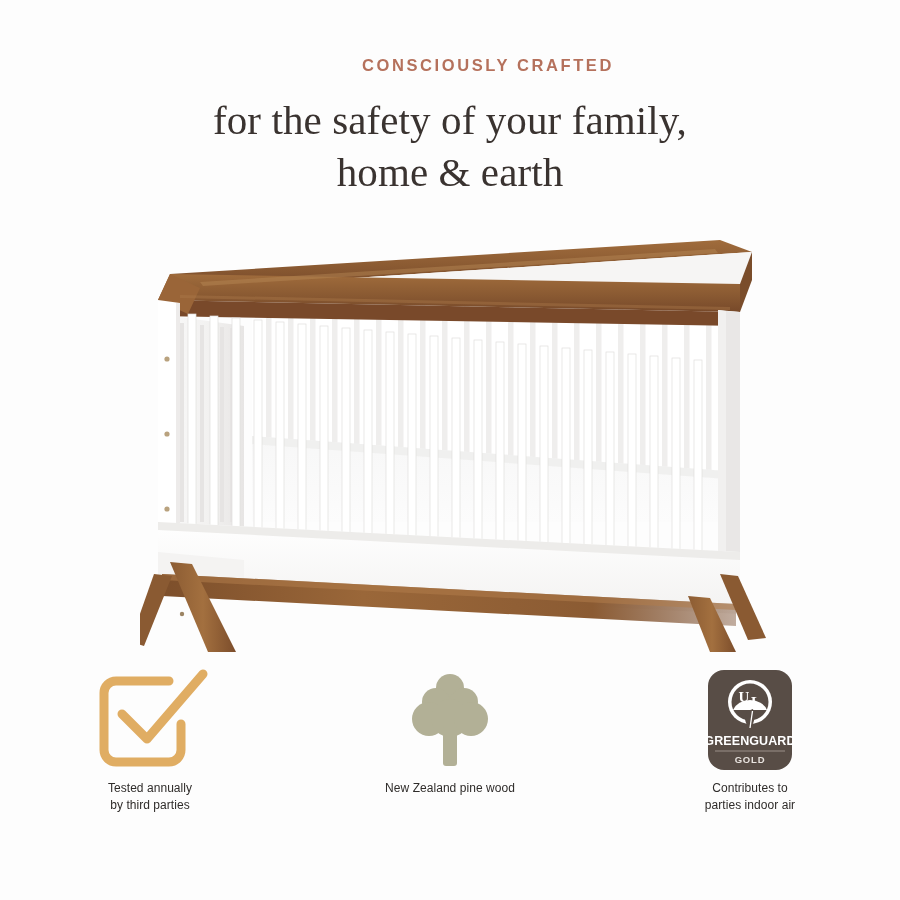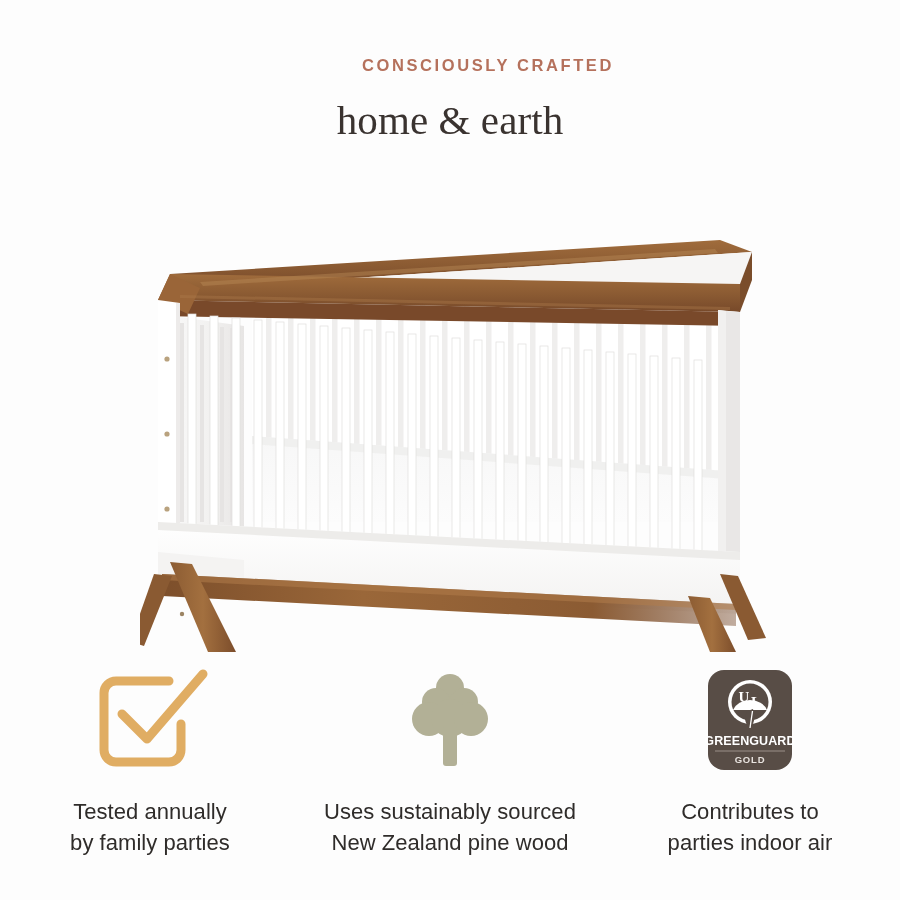--- a/index.html
+++ b/index.html
@@ -70,38 +70,38 @@
     flex-direction: column;
     align-items: center;
   }
   .feature-icon {
     height: 118px;
     display: flex;
     align-items: center;
     justify-content: center;
   }
   .feature-caption {
-    margin-top: 16px;
     text-align: center;
     font-family: "Liberation Sans", sans-serif;
-    font-size: 22px;
+    font-size: 12px;
     line-height: 1.42;
     color: #2f2c2a;
     letter-spacing: 0.05px;
   }
   .feature-caption .l2 { display: block; }
 </style>
 </head>
 <body>
 
 <div id="page">
 
   <div class="eyebrow">CONSCIOUSLY CRAFTED</div>
 
   <div class="headline">
+    <span>for the safety of your family,</span>
     <span class="line2">home &amp; earth</span>
   </div>
 
   <div id="crib">
     <svg viewBox="0 0 640 430" xmlns="http://www.w3.org/2000/svg">
       <defs>
         <linearGradient id="walnutTop" x1="0" y1="0" x2="0" y2="1">
           <stop offset="0%" stop-color="#a06c3c"></stop>
           <stop offset="55%" stop-color="#8a5a32"></stop>
           <stop offset="100%" stop-color="#77492a"></stop>
@@ -275,40 +275,39 @@
       <div class="feature-icon">
         <svg width="118" height="110" viewBox="0 0 118 110">
 
           <path d="M78 15 H25 a12 12 0 0 0 -12 12 V84 a12 12 0 0 0 12 12 H78 a12 12 0 0 0 12 -12 V58" fill="none" stroke="#e0ad63" stroke-width="9" stroke-linecap="round" stroke-linejoin="round"></path>
 
           <path d="M31 48 L56 73 L112 8" fill="none" stroke="#e0ad63" stroke-width="9" stroke-linecap="round" stroke-linejoin="round"></path>
         </svg>
       </div>
       <div class="feature-caption">
         <span>Tested annually</span>
-        <span class="l2">by family parties</span>
+        <span class="l2">by third parties</span>
       </div>
     </div>
 
     <div class="feature">
       <div class="feature-icon">
         <svg width="118" height="110" viewBox="0 0 118 110">
           <g fill="#b2b096">
             <circle cx="59" cy="22" r="14"></circle>
             <circle cx="45" cy="36" r="14"></circle>
             <circle cx="73" cy="36" r="14"></circle>
             <circle cx="38" cy="53" r="17"></circle>
             <circle cx="59" cy="52" r="19"></circle>
             <circle cx="80" cy="53" r="17"></circle>
             <rect x="52" y="60" width="14" height="40" rx="3"></rect>
           </g>
         </svg>
       </div>
       <div class="feature-caption">
-        <span>Uses sustainably sourced</span>
         <span class="l2">New Zealand pine wood</span>
       </div>
     </div>
 
     <div class="feature">
       <div class="feature-icon">
         <svg width="118" height="110" viewBox="0 0 118 110">
           <rect x="17" y="4" width="84" height="100" rx="16" fill="#584d46"></rect>
 
           <g>

